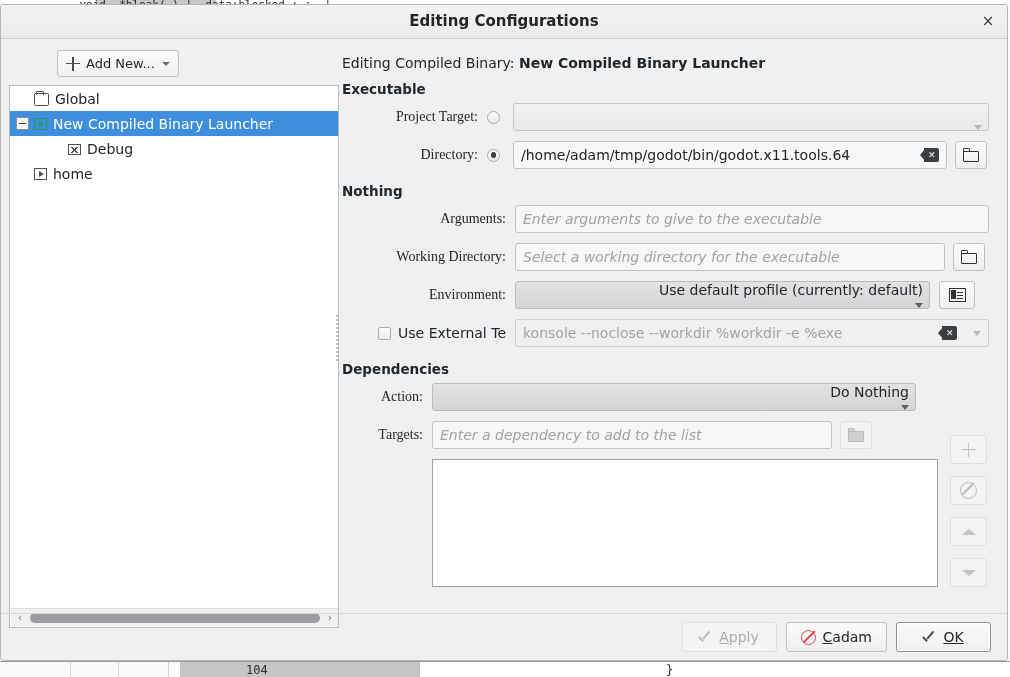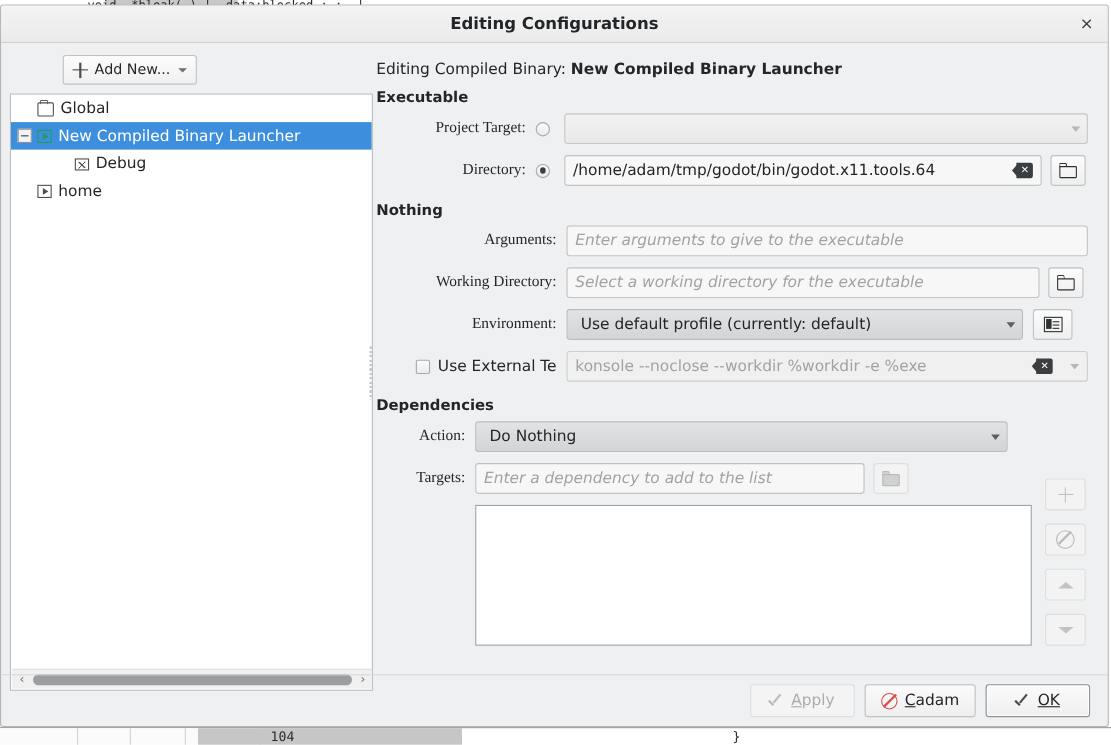--- a/index.html
+++ b/index.html
@@ -106,22 +106,22 @@
     height:28px;box-sizing:border-box;border:1px solid #c0c2c4;border-radius:3px;
     background:#f7f7f7;display:flex;align-items:center;padding:0 7px;font-size:14px;
     color:#232629;overflow:hidden;white-space:nowrap;cursor:text;
   }
   .field.ph{color:#a0a2a5;font-style:italic;}
   .field.disabled{background:#f0f0f0;border-color:#cccecf;}
 
   .combo{
     height:28px;box-sizing:border-box;border:1px solid #b9bbbd;border-radius:3px;
     background:linear-gradient(to bottom,#e2e3e4 0%,#d3d4d5 100%);
-    display:flex;align-items:center;padding:0 6px 0 12px;font-size:14px;color:#232629;cursor:pointer;
-    justify-content:space-between;white-space:nowrap;overflow:hidden;
+    display:flex;align-items:flex-end;padding:0 6px 0 24px;font-size:14px;color:#232629;cursor:pointer;
+    justify-content:space-between;white-space:nowrap;overflow:hidden;flex-direction:column;
   }
   .combo.flat{background:linear-gradient(to bottom,#f2f2f2 0%,#e9e9e9 100%);border-color:#c5c7c9;color:#a6a8ab;}
   .chev{width:0;height:0;border-left:4.5px solid transparent;border-right:4.5px solid transparent;
     border-top:5px solid #5d6063;margin-left:8px;flex:none;}
   .chev.dim{border-top-color:#b5b7ba;}
 
   .radio{width:13px;height:13px;border-radius:50%;border:1px solid #a7a9ac;
     background:linear-gradient(to bottom,#fbfbfb,#ebebeb);box-sizing:border-box;flex:none;
     position:relative;cursor:pointer;}
   .radio.on:after{content:"";position:absolute;left:2.8px;top:2.8px;width:5.4px;height:5.4px;
@@ -350,21 +350,21 @@
       <div class="combo" style="width:484px">
         <span>Do Nothing</span>
         <span class="chev"></span>
       </div>
     </div>
 
     <div style="display:flex;align-items:flex-end">
       <div style="flex:none">
         <div class="row">
           <div class="flabel" style="width:90px">Targets:</div>
-          <div class="field ph" style="width:354px">
+          <div class="field ph" style="width:400px">
             <span>Enter a dependency to add to the list</span>
           </div>
           <div class="sqbtn dis" style="margin-left:8px">
             <span class="fold flat">
                 <span class="tab"></span>
                 <span class="bdy"></span>
               </span>
           </div>
         </div>
         <div class="listbox" style="width:506px;height:128px;margin-left:90px"></div>

